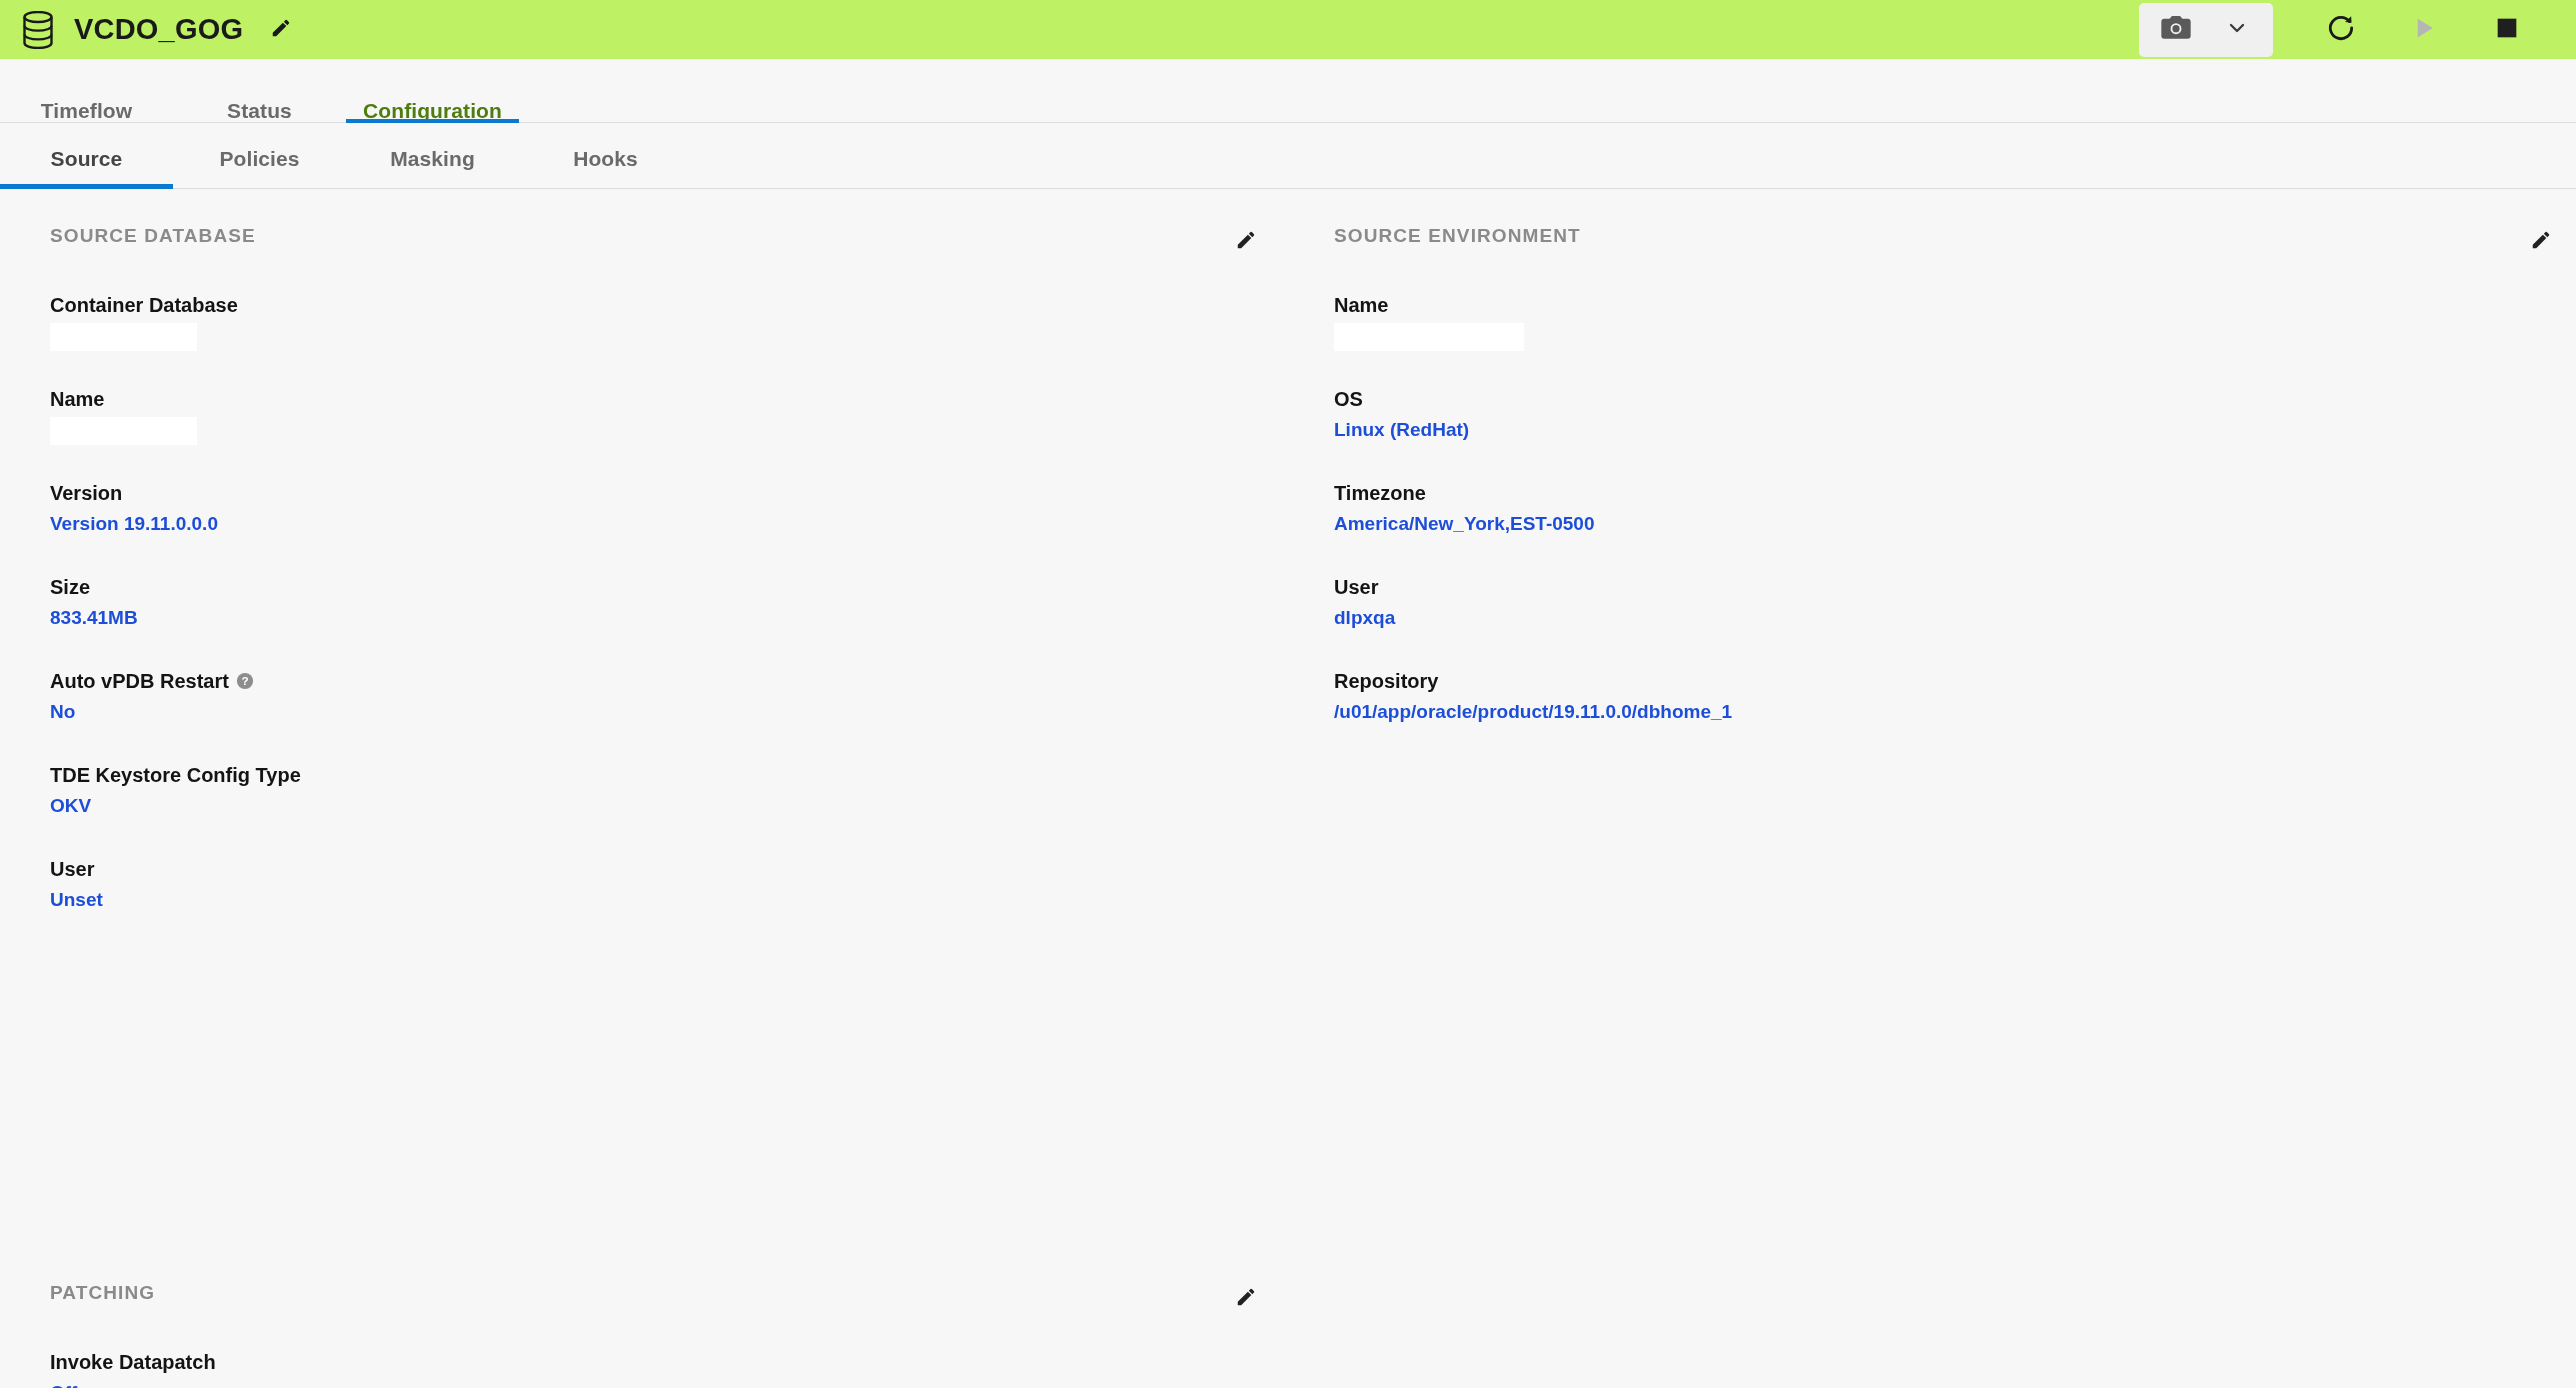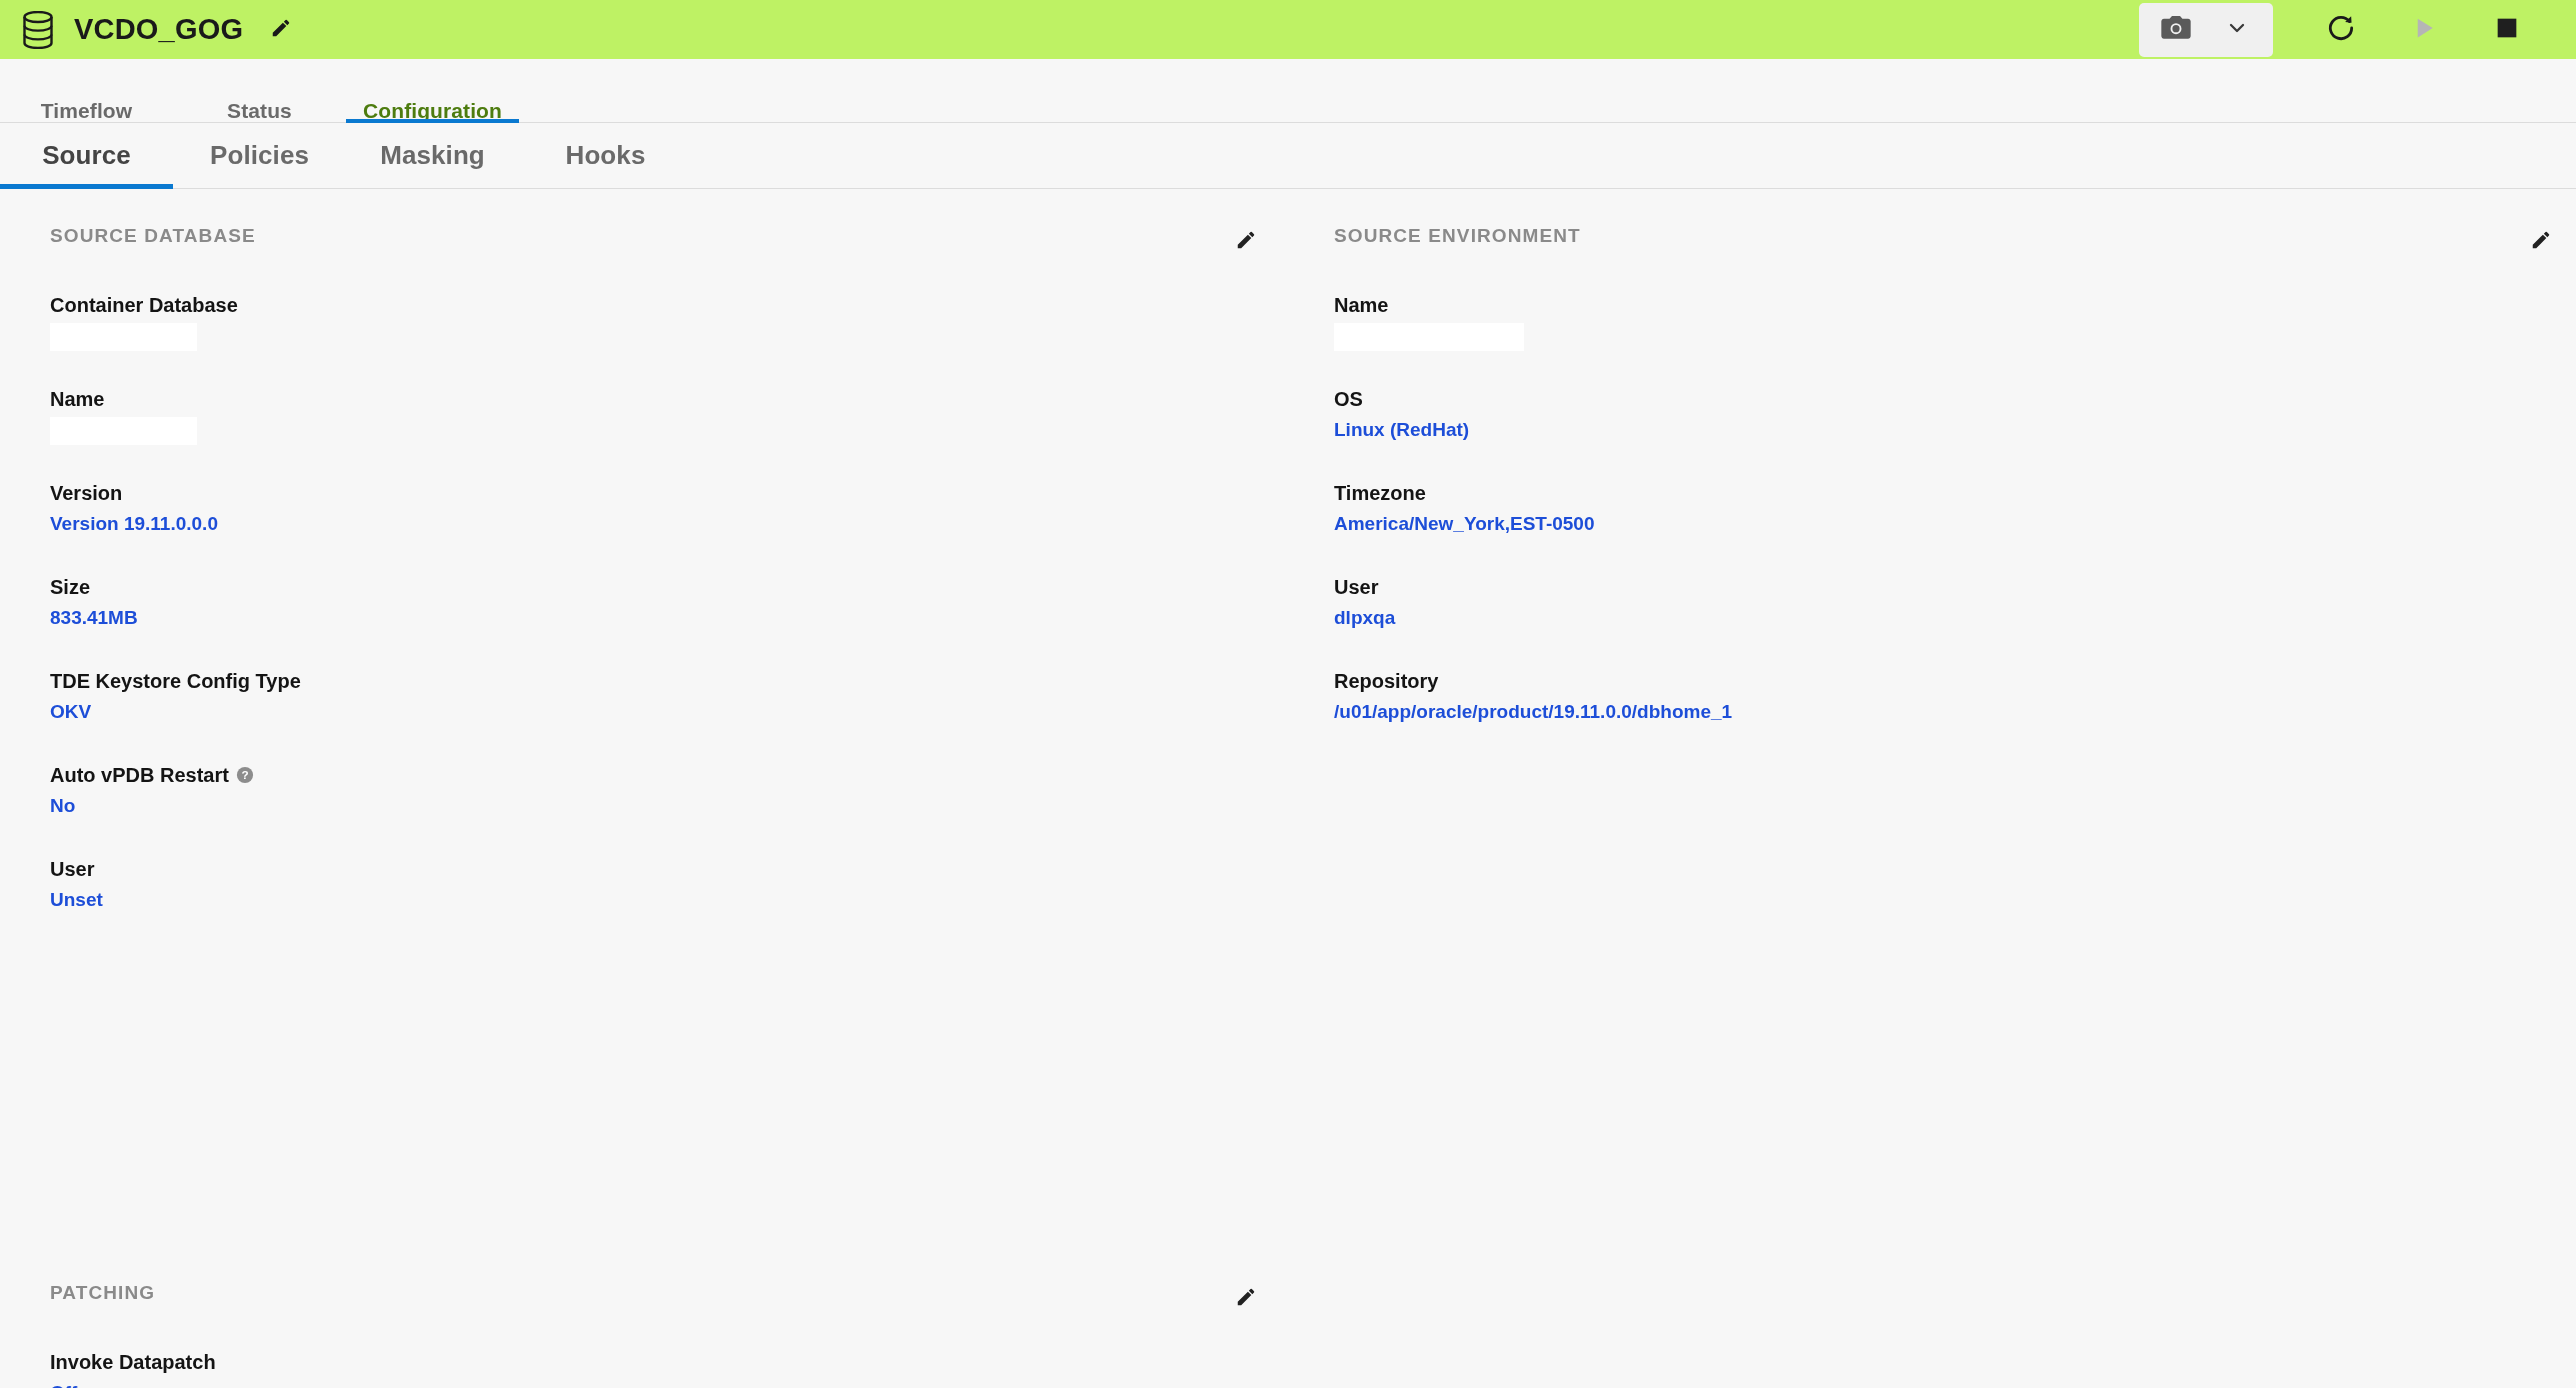--- a/index.html
+++ b/index.html
@@ -143,21 +143,21 @@
     position: absolute;
     left: 0; right: 0; bottom: 0;
     height: 1px;
     background: #dcdcdc;
   }
 
   .stab {
     position: relative;
     width: 173px;
     text-align: center;
-    font-size: 26px;
+    font-size: 21px;
     font-weight: bold;
     color: #6a6a6a;
     padding-bottom: 18px;
     cursor: pointer;
     z-index: 2;
     letter-spacing: 0.1px;
   }
   .stab.active { color: #444; }
   .stab.active::after {
     content: "";
@@ -373,35 +373,35 @@
         <div class="field-label">Version</div>
         <div class="field-value">Version 19.11.0.0.0</div>
       </div>
 
       <div class="field">
         <div class="field-label">Size</div>
         <div class="field-value">833.41MB</div>
       </div>
 
       <div class="field">
-        <div class="field-label">TDE Keystore Config Type</div>
-        <div class="field-value">OKV</div>
-      </div>
-
-      <div class="field">
         <div class="field-label">
           <span>Auto vPDB Restart</span>
           <span class="help-icon">
             <svg width="18" height="18" viewBox="0 0 20 20">
               <circle cx="10" cy="10" r="9" fill="#8d8d8d"></circle>
               <text x="10" y="14.6" text-anchor="middle" font-family="Liberation Sans, sans-serif" font-size="13" font-weight="bold" fill="#ffffff">?</text>
             </svg>
           </span>
         </div>
         <div class="field-value">No</div>
+      </div>
+
+      <div class="field">
+        <div class="field-label">TDE Keystore Config Type</div>
+        <div class="field-value">OKV</div>
       </div>
 
       <div class="field">
         <div class="field-label">User</div>
         <div class="field-value">Unset</div>
       </div>
     </div>
 
     <div class="panel right">
       <div class="section-head">

